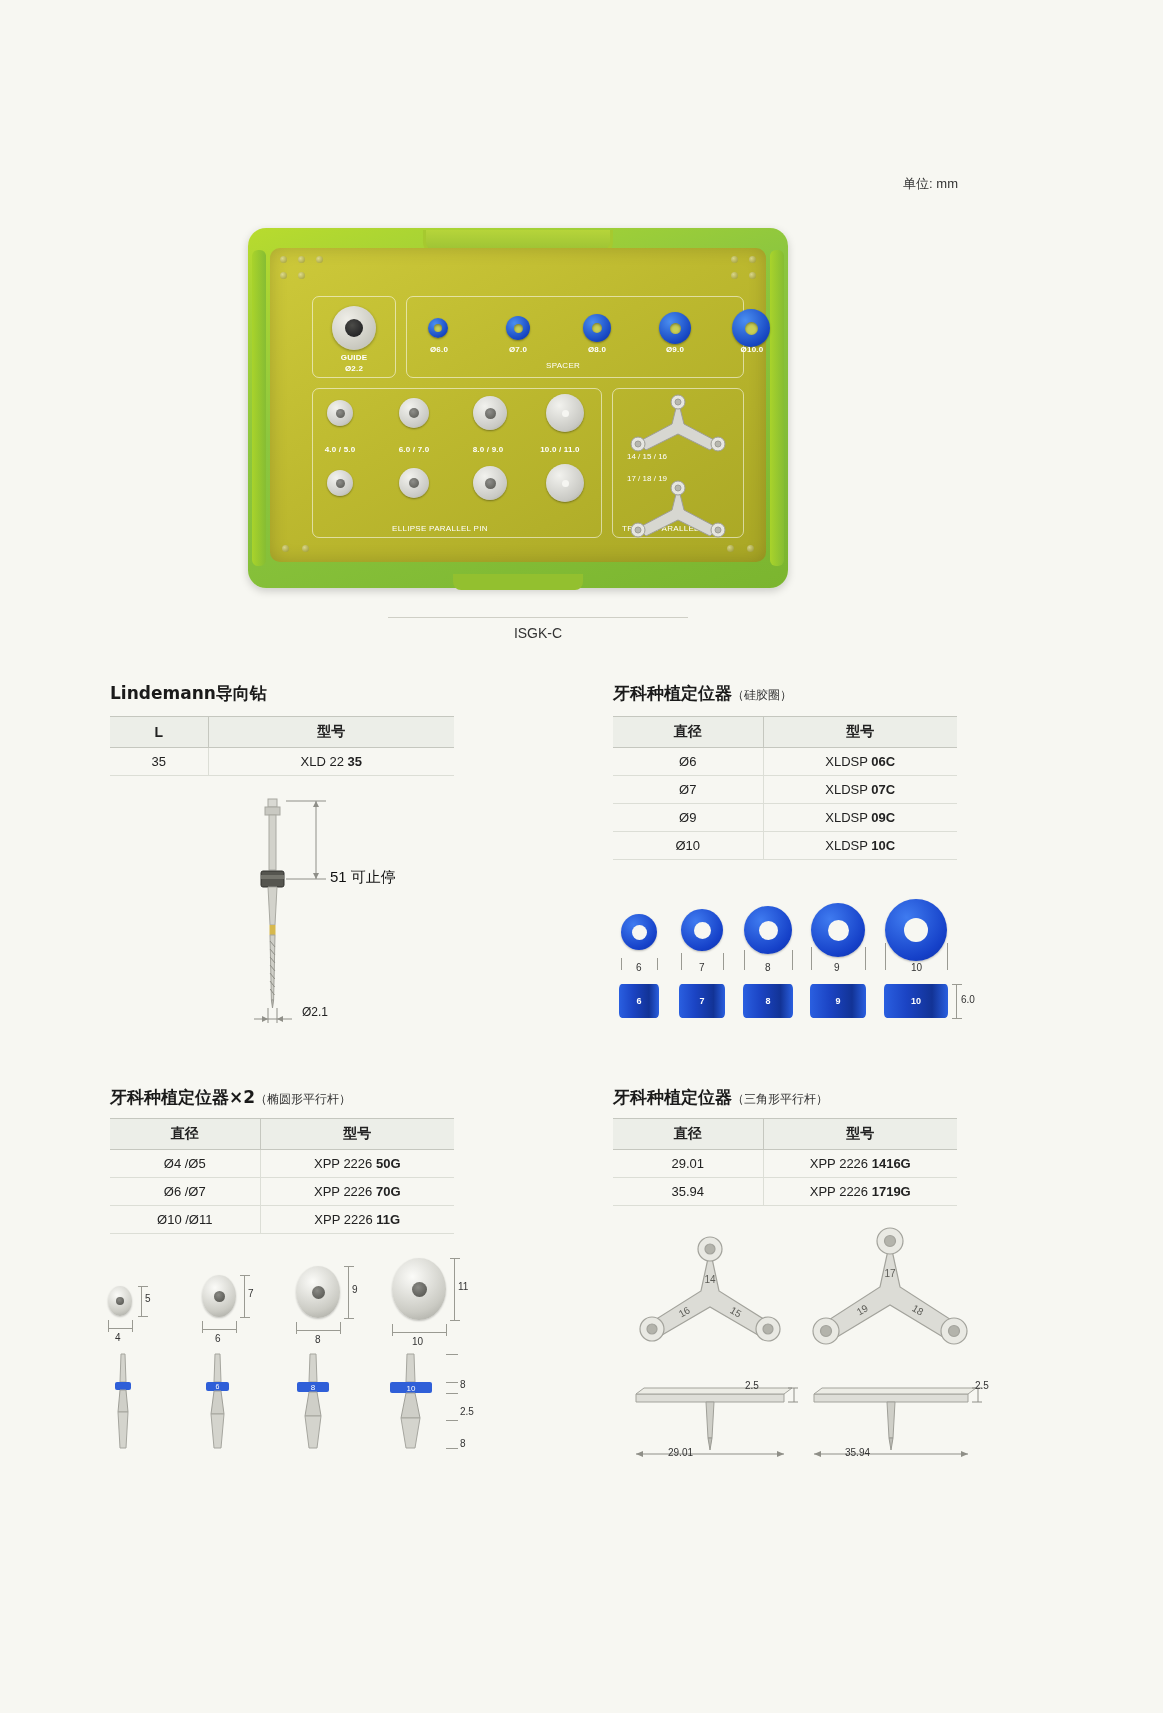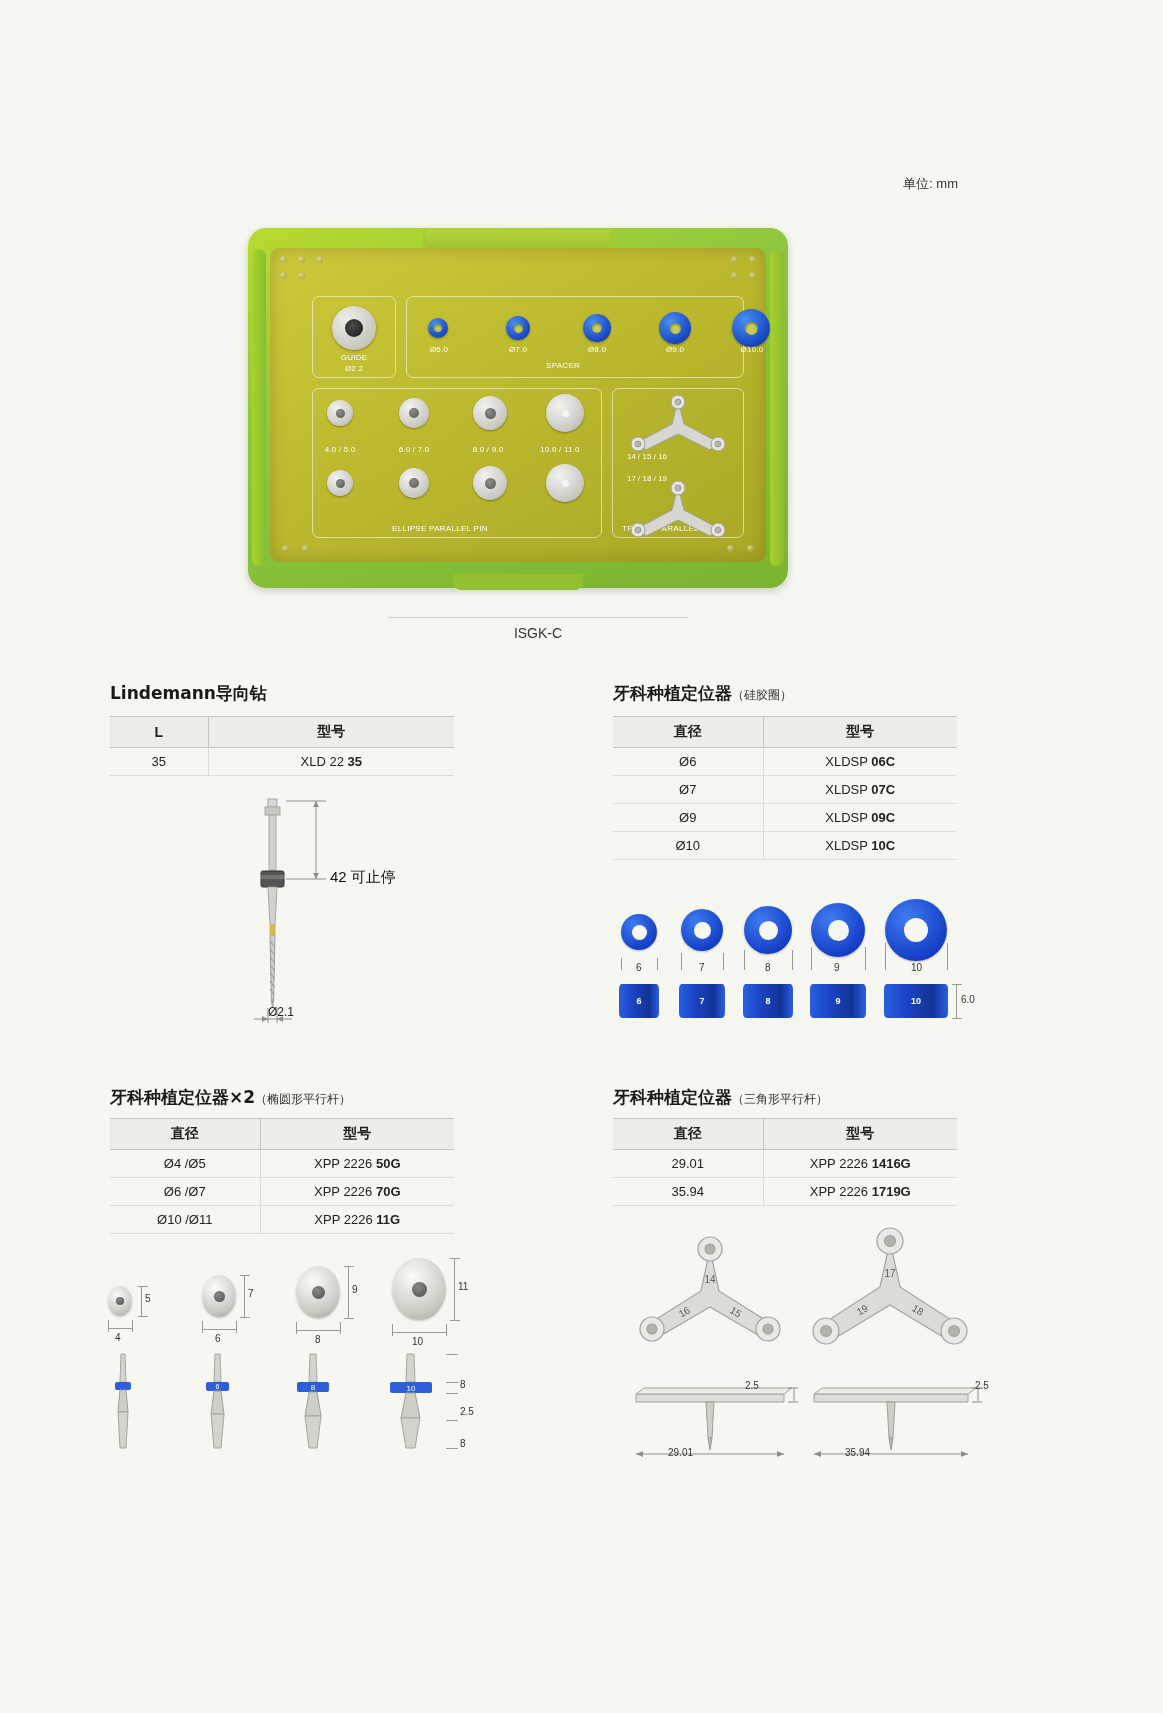--- a/index.html
+++ b/index.html
@@ -62,21 +62,21 @@
 
   .panel {
     position:absolute; border:1px solid rgba(255,255,255,.55); border-radius:7px;
   }
   .panel-label {
     position:absolute; font-size:8px; color:#fff; text-align:center;
     letter-spacing:.3px; white-space:nowrap;
   }
   .hole-label {
     position:absolute; font-size:8px; color:#fff; text-align:center; width:60px;
-    font-weight:normal; letter-spacing:.2px;
+    font-weight:bold; letter-spacing:.2px;
   }
 
   .ring {
     position:absolute; border-radius:50%;
     background:radial-gradient(circle at 35% 30%, #4a8ef0, #1747c2 70%, #0d2f8a);
     box-shadow:0 1px 2px rgba(0,0,0,.35);
     display:flex; align-items:center; justify-content:center;
   }
   .ring i { display:block; border-radius:50%; background:#c9cf55;
     box-shadow:inset 0 1px 3px rgba(0,0,0,.45); }
@@ -129,21 +129,21 @@
   table.t td {
     padding:6px 4px; text-align:center; border-bottom:1px solid #dcded6;
     font-size:13px;
   }
   table.t td.divider { border-right:1px solid #dcded6; }
   table.t th.divider { border-right:1px solid #c5c7bf; }
   table.t .bold { font-weight:bold; }
 
   
   .figure { position:absolute; }
-  .dim-text { position:absolute; font-size:12px; color:#222; white-space:nowrap; }
+  .dim-text { position:absolute; font-size:12px; color:#222; white-space:nowrap;padding-left:34px; }
   .note-cn { position:absolute; font-size:15px; color:#111; }
 
   
   .sil-ring { position:absolute; border-radius:50%;
     background:radial-gradient(circle at 35% 30%, #3f7bf0, #1540c8 70%, #0e2f99);
     display:flex; align-items:center; justify-content:center;
     box-shadow:0 1px 2px rgba(0,0,0,.25); }
   .sil-ring i { display:block; border-radius:50%; background:#f7f7f2; }
   .sil-cyl { position:absolute;
     background:linear-gradient(90deg,#2a5fe0,#1b44c4 35%,#123396 75%,#2a5fe0);
@@ -350,21 +350,21 @@
       <path d="M76 6 l-3 6 l6 0 z" fill="#8f8f88"></path>
       <path d="M76 84 l-3 -6 l6 0 z" fill="#8f8f88"></path>
 
       <line x1="28" y1="213" x2="28" y2="228" stroke="#8f8f88"></line>
       <line x1="37" y1="213" x2="37" y2="228" stroke="#8f8f88"></line>
       <line x1="14" y1="224" x2="52" y2="224" stroke="#8f8f88"></line>
       <path d="M28 224 l-6 -3 l0 6 z" fill="#8f8f88"></path>
       <path d="M37 224 l6 -3 l0 6 z" fill="#8f8f88"></path>
     </svg>
   </div>
-  <div class="note-cn" style="left:330px; top:868px;">42 可止停</div>
+  <div class="note-cn" style="left:330px; top:868px;">51 可止停</div>
   <div class="dim-text" style="left:268px; top:1005px;">Ø2.1</div>
 
   <div class="sec-h" style="left:613px; top:682px;">
     <span>牙科种植定位器</span><span class="sub">（硅胶圈）</span>
   </div>
 
   <table class="t" style="left:613px; top:716px; width:344px;">
     <thead>
       <tr>
         <th class="divider" style="width:150px;">直径</th>

